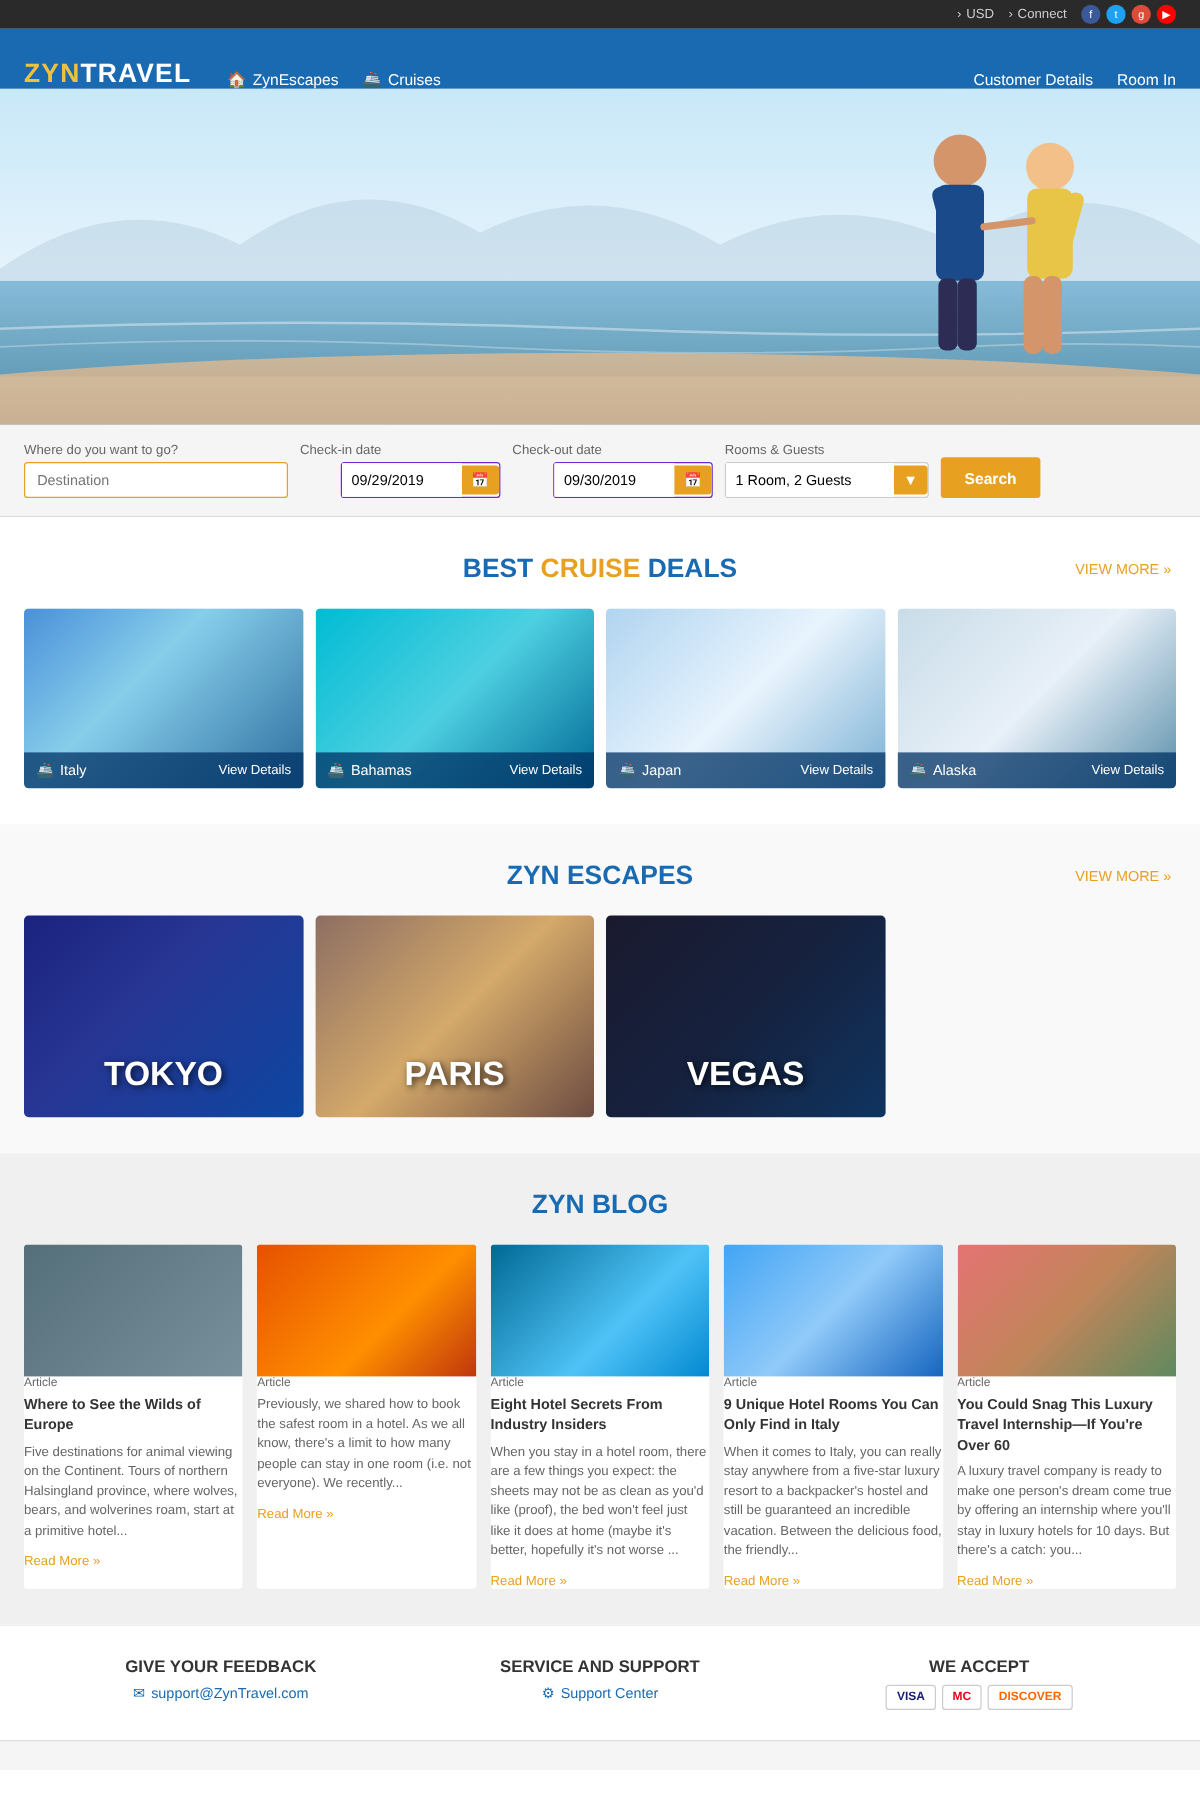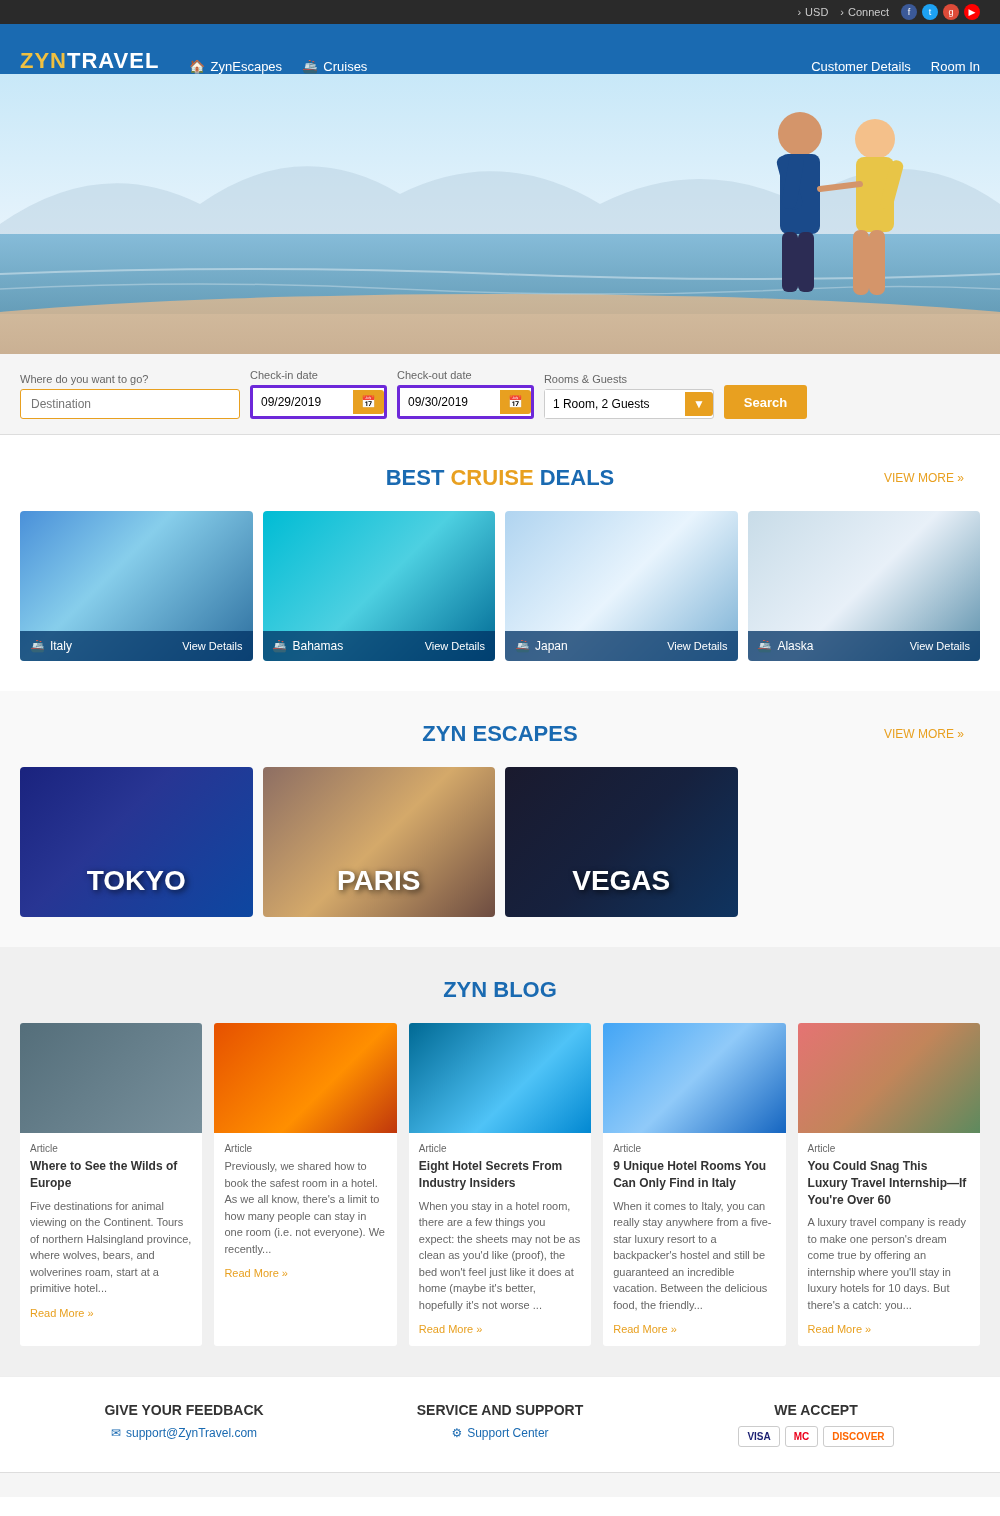--- a/index.html
+++ b/index.html
@@ -28,21 +28,21 @@
     .hero { width: 100%; height: 280px; background: linear-gradient(135deg, #87ceeb 0%, #e0f4ff 40%, #c8e6f0 60%, #b0c8d8 100%); position: relative; overflow: hidden; }
     .hero-overlay { position: absolute; bottom: 0; left: 0; right: 0; height: 100%; background: linear-gradient(to bottom, transparent 60%, rgba(0,0,0,0.1) 100%); }
 
     
     .search-bar { background: #f5f5f5; padding: 15px 20px; border-bottom: 1px solid #ddd; }
     .search-bar-inner { display: flex; gap: 10px; align-items: flex-end; }
     .search-field { display: flex; flex-direction: column; gap: 4px; }
     .search-label { font-size: 11px; color: #666; }
     .search-input { padding: 7px 10px; border: 1px solid #e8a020; border-radius: 3px; font-size: 12px; outline: none; }
     .dest-input { width: 220px; color: #aaa; }
-    .date-input-wrap { display: flex; align-items: center; border: 3px solid #6d28d9; border-radius: 3px; background: #fff; }
+    .date-input-wrap { display: flex; align-items: center; border: 1px solid #6d28d9; border-radius: 3px; background: #fff; margin-left: 34px; }
     .date-input { padding: 7px 8px; border: none; font-size: 12px; outline: none; width: 100px; }
     .cal-icon { padding: 5px 8px; background: #e8a020; color: #fff; font-size: 12px; border-radius: 0 3px 3px 0; cursor: pointer; }
     .rooms-input-wrap { display: flex; align-items: center; border: 1px solid #ccc; border-radius: 3px; background: #fff; }
     .rooms-input { padding: 7px 8px; border: none; font-size: 12px; outline: none; width: 140px; }
     .rooms-arrow { padding: 5px 8px; background: #e8a020; color: #fff; font-size: 12px; border-radius: 0 3px 3px 0; cursor: pointer; }
     .search-btn { background: #e8a020; color: #fff; border: none; padding: 8px 20px; border-radius: 3px; font-size: 13px; font-weight: bold; cursor: pointer; height: 34px; }
 
     
     .section { padding: 30px 20px; }
     .section-title { font-size: 22px; color: #1a6ab1; font-weight: normal; text-align: center; }
@@ -52,31 +52,31 @@
     
     .cruise-grid { display: grid; grid-template-columns: repeat(4, 1fr); gap: 10px; }
     .cruise-card { position: relative; border-radius: 4px; overflow: hidden; height: 150px; cursor: pointer; }
     .cruise-img-placeholder { width: 100%; height: 100%; }
     .cruise-footer { position: absolute; bottom: 0; left: 0; right: 0; background: rgba(0,50,100,0.75); color: #fff; padding: 8px 10px; display: flex; justify-content: space-between; align-items: center; font-size: 12px; }
     .cruise-dest { display: flex; align-items: center; gap: 5px; }
     .cruise-details-link { color: #fff; font-size: 11px; cursor: pointer; }
 
     
     .escape-grid { display: grid; grid-template-columns: repeat(4, 1fr); gap: 10px; }
-    .escape-card { position: relative; height: 150px; border-radius: 4px; overflow: hidden; cursor: pointer; }
+    .escape-card { position: relative; height: 168px; border-radius: 4px; overflow: hidden; cursor: pointer; }
     .escape-label { position: absolute; bottom: 20px; left: 0; right: 0; text-align: center; color: #fff; font-size: 28px; font-weight: bold; text-shadow: 2px 2px 6px rgba(0,0,0,0.7); }
 
     
     .blog-section { background: #f0f0f0; padding: 30px 20px; }
     .blog-title { text-align: center; font-size: 22px; color: #1a6ab1; margin-bottom: 20px; }
     .blog-title span { font-weight: bold; }
     .blog-grid { display: grid; grid-template-columns: repeat(5, 1fr); gap: 12px; }
     .blog-card { background: #fff; border-radius: 3px; overflow: hidden; }
     .blog-img-placeholder { width: 100%; height: 110px; }
-    .blog-content { padding: 10px; }
+    .blog-content { }
     .blog-category { font-size: 10px; color: #666; margin-bottom: 4px; }
     .blog-headline { font-size: 12px; font-weight: bold; color: #333; margin-bottom: 6px; line-height: 1.4; }
     .blog-text { font-size: 11px; color: #666; line-height: 1.5; margin-bottom: 8px; }
     .read-more { color: #e8a020; font-size: 11px; cursor: pointer; }
 
     
     .footer-mid { background: #fff; padding: 25px 36px; display: grid; grid-template-columns: 1fr 1fr 1fr; gap: 20px; text-align: center; border-top: 1px solid #eee; }
     .footer-mid-title { font-size: 14px; font-weight: bold; color: #333; margin-bottom: 8px; text-transform: uppercase; }
     .footer-mid-link { color: #1a6ab1; font-size: 12px; cursor: pointer; display: flex; align-items: center; justify-content: center; gap: 5px; }
     .payment-icons { display: flex; justify-content: center; gap: 5px; margin-top: 5px; }
@@ -97,21 +97,21 @@
     .img-paris { background: linear-gradient(135deg, #8d6e63 0%, #d4a96a 50%, #6d4c41 100%); }
     .img-hawaii { background: linear-gradient(135deg, #0288d1 0%, #29b6f6 50%, #26c6da 100%); }
     .img-vegas { background: linear-gradient(135deg, #1a1a2e 0%, #16213e 50%, #0f3460 100%); }
     .img-blog1 { background: linear-gradient(135deg, #546e7a 0%, #78909c 100%); }
     .img-blog2 { background: linear-gradient(135deg, #e65100 0%, #ff8f00 60%, #bf360c 100%); }
     .img-blog3 { background: linear-gradient(135deg, #006994 0%, #4fc3f7 60%, #0288d1 100%); }
     .img-blog4 { background: linear-gradient(135deg, #42a5f5 0%, #90caf9 50%, #1565c0 100%); }
     .img-blog5 { background: linear-gradient(135deg, #e57373 0%, #c2855a 50%, #5d8a5e 100%); }
 
     .centered-title-row { display: flex; align-items: center; justify-content: center; position: relative; margin-bottom: 20px; }
-    .centered-title-row .view-more { position: absolute; right: 16px; }
+    .centered-title-row .view-more { position: absolute; right: 4px; }
     .section-bg-white { background: #fff; }
     .section-bg-light { background: #f9f9f9; }
   </style>
 </head>
 <body>
 
 <div class="top-bar">
   <span class="top-bar-item">
     <span>›</span>
     <span>USD</span>

